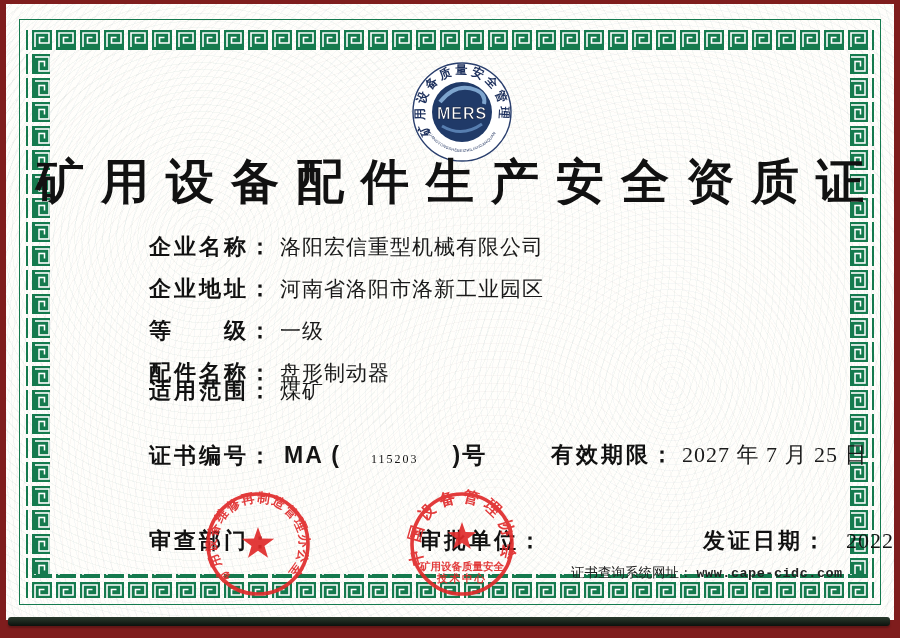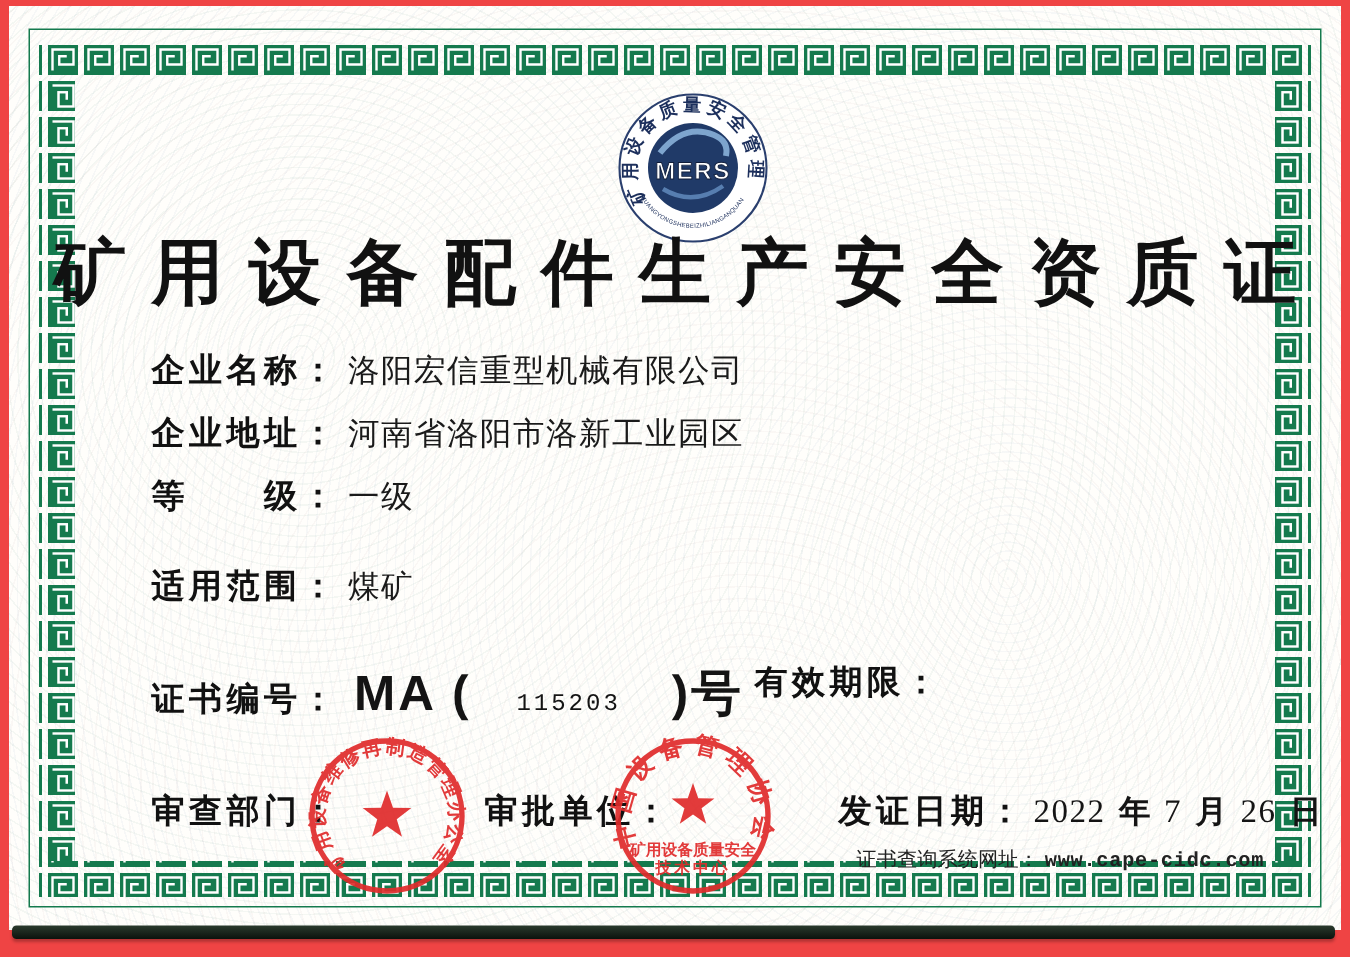--- a/index.html
+++ b/index.html
@@ -1,19 +1,19 @@
 <!DOCTYPE html>
 <html><head>
 <meta charset="utf-8">
 <style>
   * { margin:0; padding:0; box-sizing:border-box; }
   html,body { width:900px; height:638px; overflow:hidden; }
   body { font-family:"Liberation Sans", sans-serif; background:#f4f1ec; position:relative; }
 
-  .photo { position:absolute; inset:0; background:#ef4444; }
+  .photo { position:absolute; inset:0; background:#7f1d1d; }
 
   .cert { position:absolute; left:6px; top:4px; right:6px; bottom:18px;
           background:#fffefb; }
   
   .cert::before { content:""; position:absolute; inset:0; pointer-events:none;
     background:
       repeating-radial-gradient(circle at 22% 38%, rgba(150,185,170,0.10) 0 1px, transparent 1px 7px),
       repeating-radial-gradient(circle at 75% 62%, rgba(160,180,205,0.09) 0 1px, transparent 1px 6px),
       repeating-radial-gradient(circle at 55% 85%, rgba(190,160,160,0.07) 0 1px, transparent 1px 8px);
   }
@@ -25,30 +25,30 @@
 
   .content { position:absolute; inset:0; color:#141414; }
 
   .logo-svg { position:absolute; left:404px; top:56px; }
 
   .title { position:absolute; left:0; right:0; top:146px; text-align:center;
            font-size:48px; font-weight:900; letter-spacing:17px; color:#111;
            text-indent:17px; white-space:nowrap; }
 
   .frow { position:absolute; left:95px; display:flex; align-items:baseline; white-space:nowrap; }
-  .flabel { font-size:22px; font-weight:900; letter-spacing:3px; color:#111; }
+  .flabel { font-size:22px; font-weight:900; letter-spacing:3px; color:#111;margin-left:48px; }
   .fvalue { font-family:"Liberation Serif", serif; font-size:21px; color:#1a1a1a; margin-left:6px; letter-spacing:1px; }
 
-  .ma { font-size:33px; font-weight:900; margin-left:10px; letter-spacing:2px; }
-  .certnum { font-family:Liberation Mono, monospace; font-size:16px; margin:0 34px 0 30px; letter-spacing:2px; }
+  .ma { font-size:23px; font-weight:900; margin-left:10px; letter-spacing:2px; }
+  .certnum { font-family:Liberation Serif, serif; font-size:12px; margin:0 34px 0 30px; letter-spacing:2px; }
   .validity-group { position:absolute; left:402px; display:flex; align-items:baseline; }
 
   .gap1 { width:97px; } .gap2 { width:111px; }
   .date-group { display:flex; align-items:baseline; }
-  .date-num { font-family:"Liberation Serif", serif; font-size:22px; margin:0 5px; letter-spacing:1px; }
+  .date-num { font-family:"Liberation Serif", serif; font-size:22px; margin:0 18px; letter-spacing:1px; }
   .date-unit { font-size:21px; font-weight:900; margin:0 4px; }
 
   .query { position:absolute; left:565px; top:560px; font-size:13.5px; color:#222;
            display:flex; align-items:baseline; }
   .query .url { font-family:Liberation Mono, monospace; font-weight:700; margin-left:4px; letter-spacing:0.5px; }
 
   .seal { position:absolute; opacity:0.92; }
   #seal1 { left:196px; top:484px; }
   #seal2 { left:400px; top:484px; }
 
@@ -108,32 +108,37 @@
         <span class="fvalue">洛阳宏信重型机械有限公司</span>
       </div>
       <div class="frow" style="top:270px">
         <span class="flabel">企业地址：</span>
         <span class="fvalue">河南省洛阳市洛新工业园区</span>
       </div>
       <div class="frow" style="top:312px">
         <span class="flabel">等　　级：</span>
         <span class="fvalue">一级</span>
       </div>
+      <div class="frow" style="top:354px">
+        <span class="flabel">配件名称：</span>
+        <span class="fvalue">盘形制动器</span>
+      </div>
       <div class="frow" style="top:372px">
         <span class="flabel">适用范围：</span>
         <span class="fvalue">煤矿</span>
       </div>
 
       <div class="frow" style="top:436px">
         <span class="flabel">证书编号：</span>
         <span class="ma">MA (</span>
         <span class="certnum">115203</span>
         <span class="ma" style="margin-left:0">)号</span>
         <span class="validity-group">
           <span class="flabel">有效期限：</span>
+          <span class="fvalue" style="font-size:22px">2027 年 7 月 25 日</span>
         </span>
       </div>
 
       <div class="frow" style="top:522px">
         <span class="flabel">审查部门：</span>
         <span class="gap1"></span>
         <span class="flabel">审批单位：</span>
         <span class="gap2"></span>
         <span class="date-group">
           <span class="flabel">发证日期：</span>

